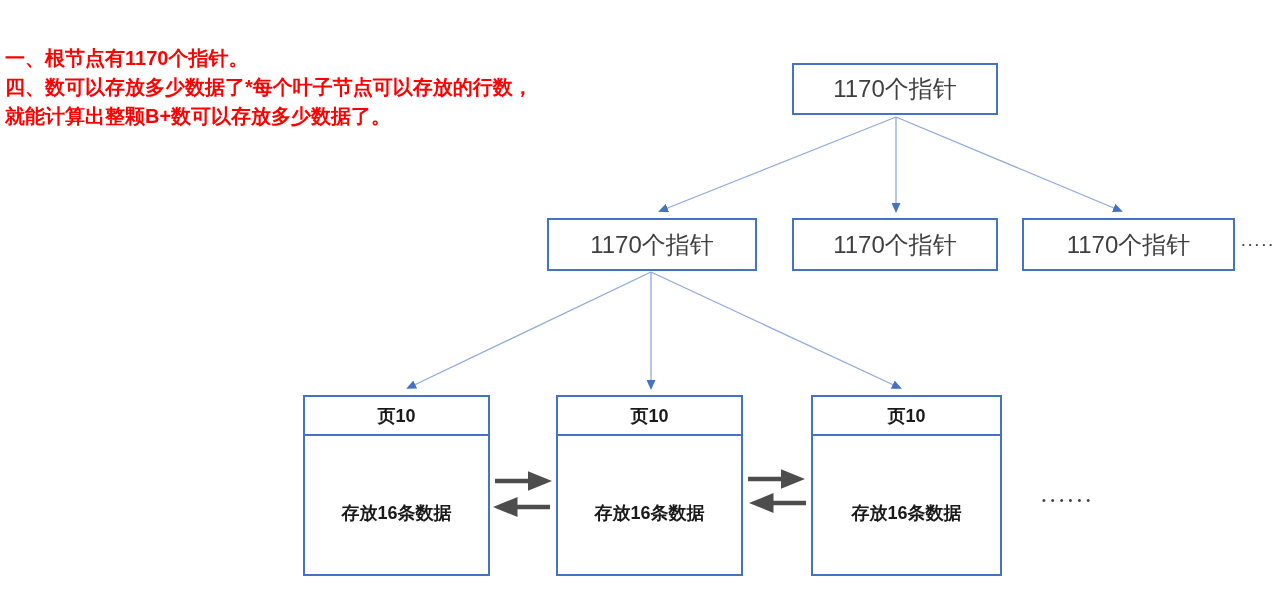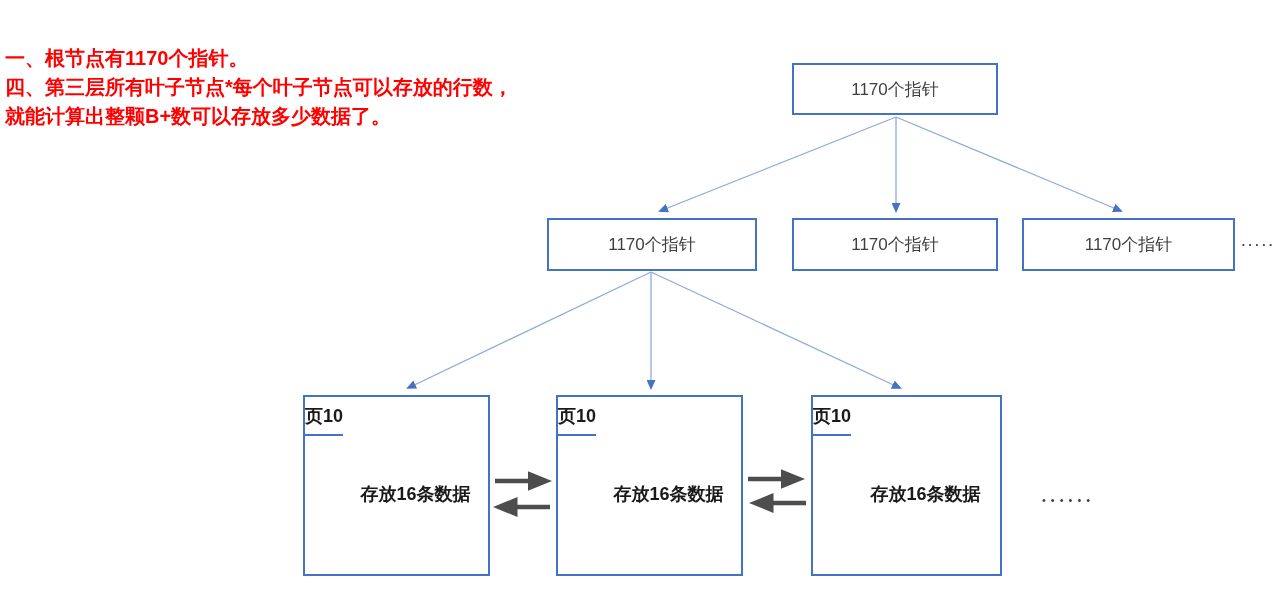--- a/index.html
+++ b/index.html
@@ -14,31 +14,31 @@
     position:absolute;left:5px;top:44px;width:680px;
     color:#ff0000;font-weight:bold;font-size:20px;line-height:29px;
     white-space:nowrap;
   }
   .connectors{position:absolute;left:0;top:0;}
   .node{
     position:absolute;
     border:2px solid #4472c4;
     background:#ffffff;
     display:flex;align-items:center;justify-content:center;
-    color:#3f3f3f;font-size:17px;
+    color:#3f3f3f;font-size:24px;
     box-sizing:border-box;
   }
   .root{left:792px;top:63px;width:206px;height:52px;}
   .l2-1{left:547px;top:218px;width:210px;height:53px;}
   .l2-2{left:792px;top:218px;width:206px;height:53px;}
   .l2-3{left:1022px;top:218px;width:213px;height:53px;}
   .leaf{
     position:absolute;top:395px;height:181px;
     border:2px solid #4472c4;background:#ffffff;
-    box-sizing:border-box;display:flex;flex-direction:row;
+    box-sizing:border-box;display:flex;flex-direction:column;
   }
   .leaf-1{left:303px;width:187px;}
   .leaf-2{left:556px;width:187px;}
   .leaf-3{left:811px;width:191px;}
   .leaf-header{
     height:37px;border-bottom:2px solid #4472c4;
     display:flex;align-items:center;justify-content:center;
     font-weight:bold;font-size:18px;color:#1a1a1a;
   }
   .leaf-body{
@@ -49,21 +49,21 @@
   .l2dots{left:1242px;top:240px;font-size:8px;letter-spacing:4px;line-height:10px;}
   .leafdots{left:1042px;top:493px;font-size:11px;letter-spacing:5px;line-height:14px;}
 </style>
 </head>
 <body>
 
 <div class="canvas">
 
   <div class="annotation">
     <div>一、根节点有1170个指针。</div>
-    <div>四、第三层所有叶子节点*每个叶子节点可以存放的行数，</div>
+    <div>四、数可以存放多少数据了*每个叶子节点可以存放的行数，</div>
     <div>就能计算出整颗B+数可以存放多少数据了。</div>
   </div>
 
   <svg class="connectors" width="1280" height="595" viewBox="0 0 1280 595">
     <defs>
       <marker id="arrBlue" markerUnits="userSpaceOnUse" markerWidth="10" markerHeight="9" refX="8" refY="4.5" orient="auto">
         <path d="M0,0 L10,4.5 L0,9 z" fill="#4472c4"></path>
       </marker>
       <marker id="arrGray" markerUnits="strokeWidth" markerWidth="5.5" markerHeight="4.4" refX="1" refY="2.2" orient="auto">
         <path d="M0,0 L5.5,2.2 L0,4.4 z" fill="#4d4d4d"></path>

